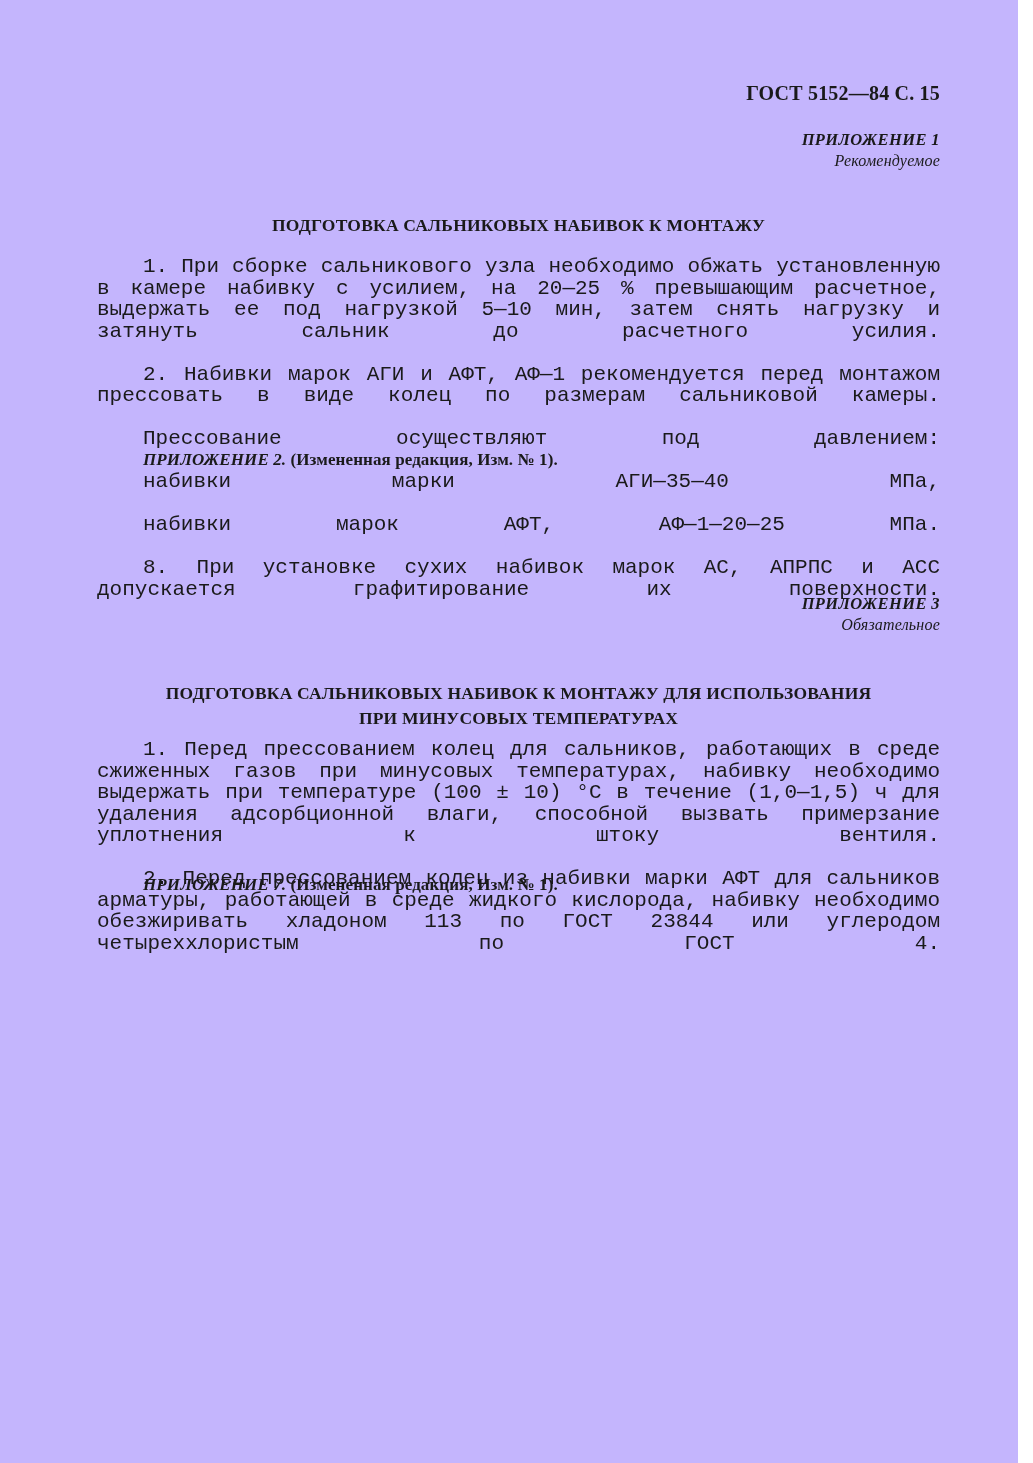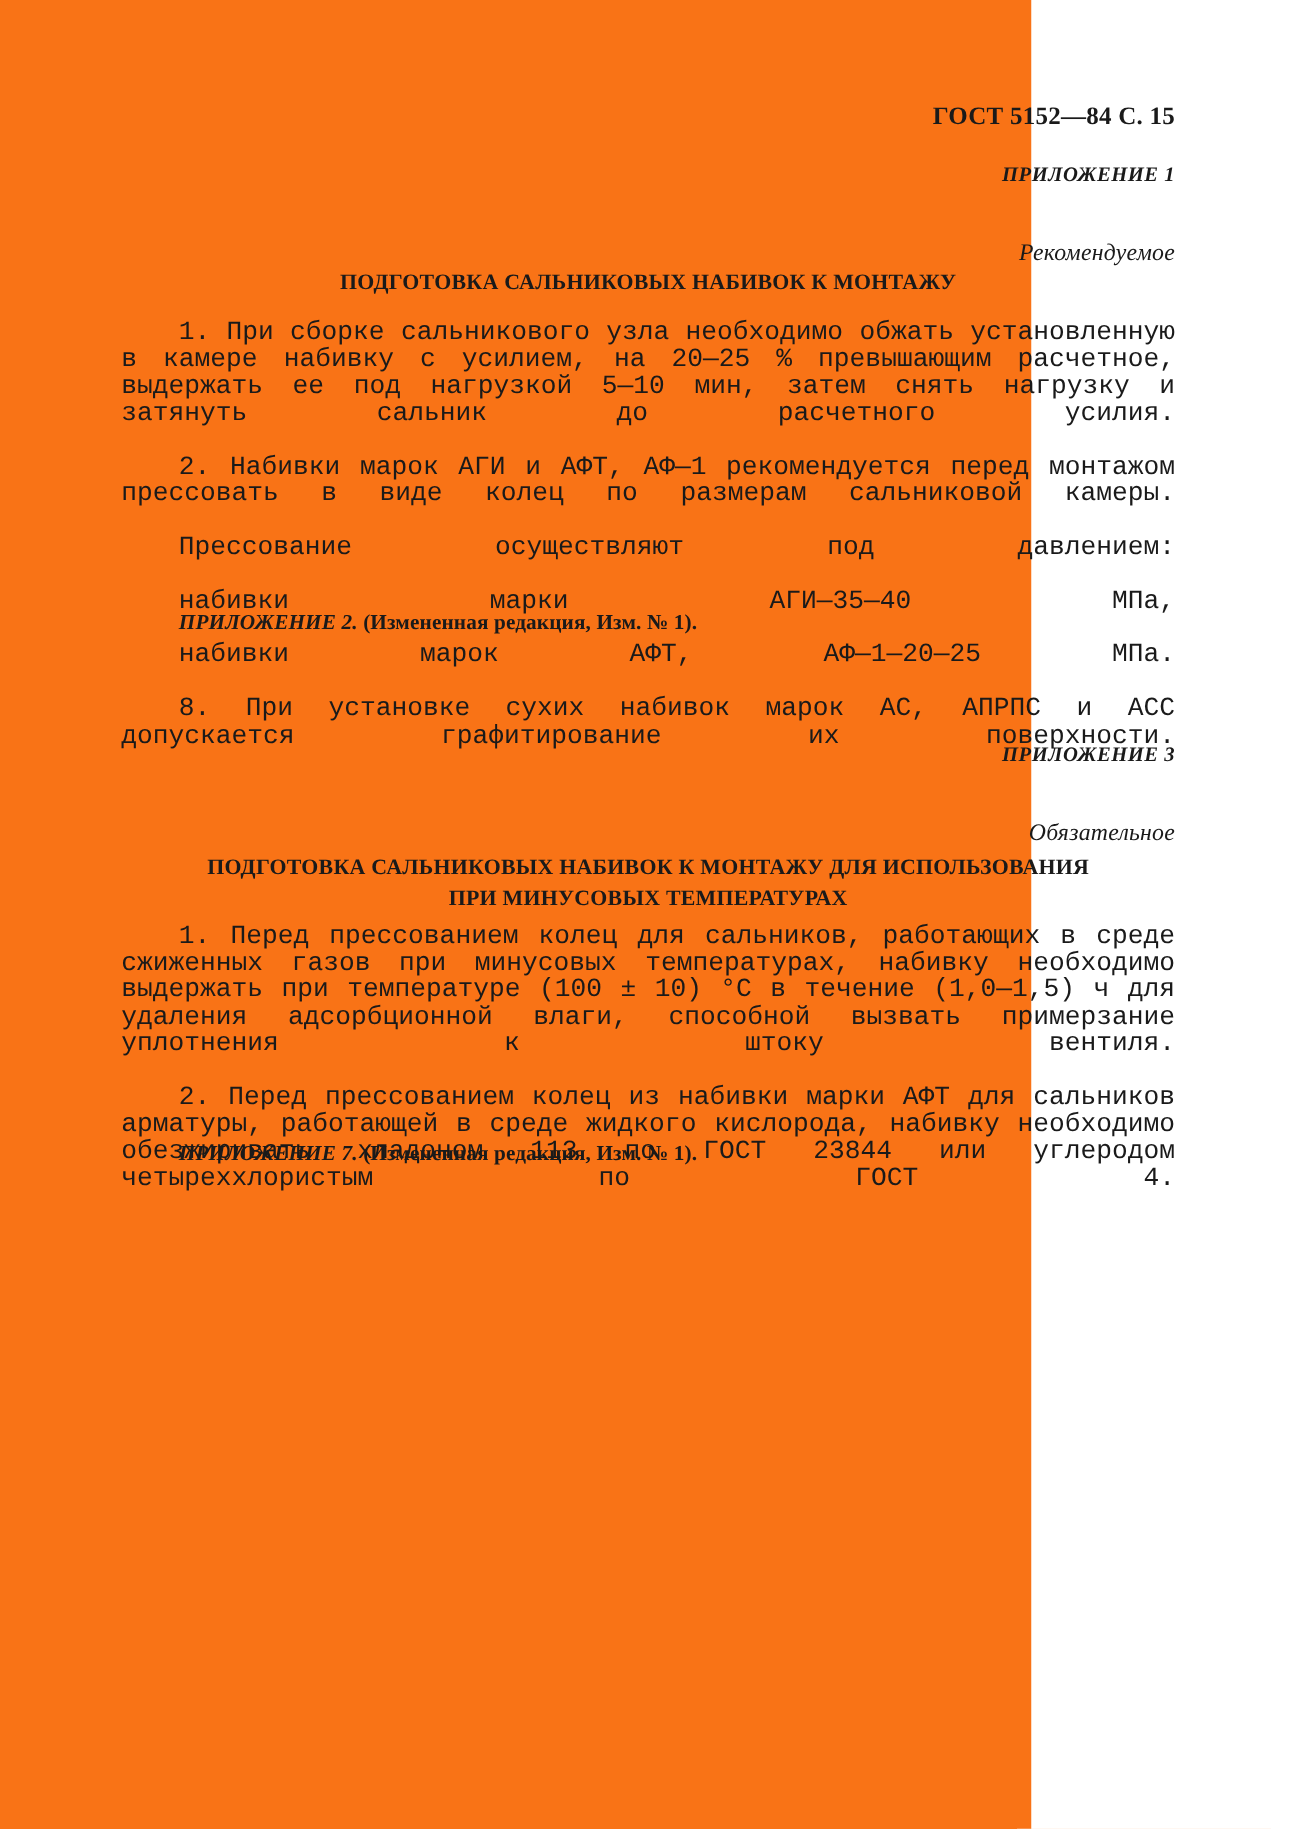--- a/index.html
+++ b/index.html
@@ -12,23 +12,23 @@
     height: 1463px;
     position: relative;
     font-family: "Liberation Serif", "DejaVu Serif", serif;
     color: #1a1a1a;
     overflow: hidden;
   }
 
   .page {
     position: absolute;
     left: 0; top: 0;
-    width: 825px;
+    width: 1018px;
     height: 1463px;
-    background: #f97316;
+    background: #c4b5fd;
   }
 
   
   .running-head {
     position: absolute;
     left: 97px;
     top: 82px;
     width: 843px;
     text-align: right;
     font-weight: bold;
@@ -47,23 +47,22 @@
   .appendix-caption .ap-title {
     display: block;
     font-style: italic;
     font-weight: bold;
     font-size: 16.5px;
     letter-spacing: 0.4px;
   }
   .appendix-caption .ap-sub {
     display: block;
     font-style: italic;
-    font-size: 19px;
+    font-size: 16px;
     letter-spacing: 0.2px;
-    margin-top: 40px;
   }
   #appendix2-caption { top: 130px; }
   #appendix3-caption { top: 594px; }
 
   
   .section-heading {
     position: absolute;
     left: 97px;
     width: 843px;
     text-align: center;
@@ -103,21 +102,20 @@
   #body-app2 { top: 256px; }
   #body-app3 { top: 739px; }
 
   
   .revision-note {
     position: absolute;
     left: 143px;
     font-size: 17px;
     font-weight: bold;
     letter-spacing: 0.1px;
-    margin-top: 38px;
   }
   .revision-note .rev-italic {
     font-style: italic;
     font-weight: bold;
   }
   #revision-app2 { top: 450px; }
   #revision-app3 { top: 875px; }
 </style>
 </head>
 <body>

